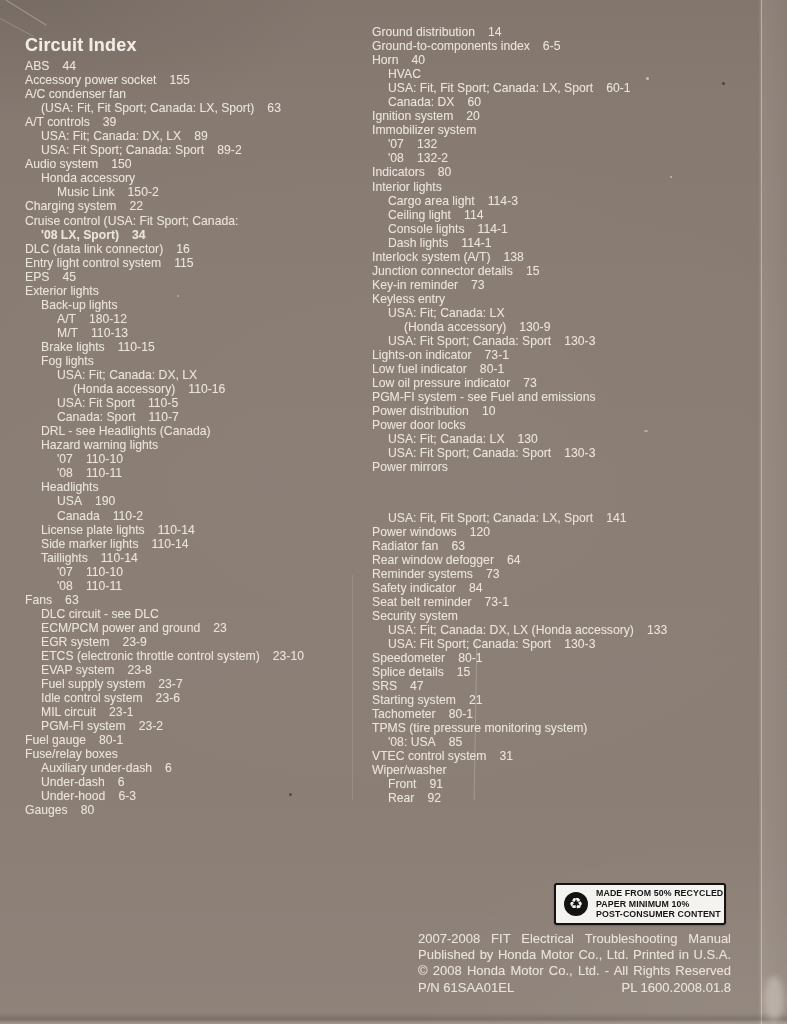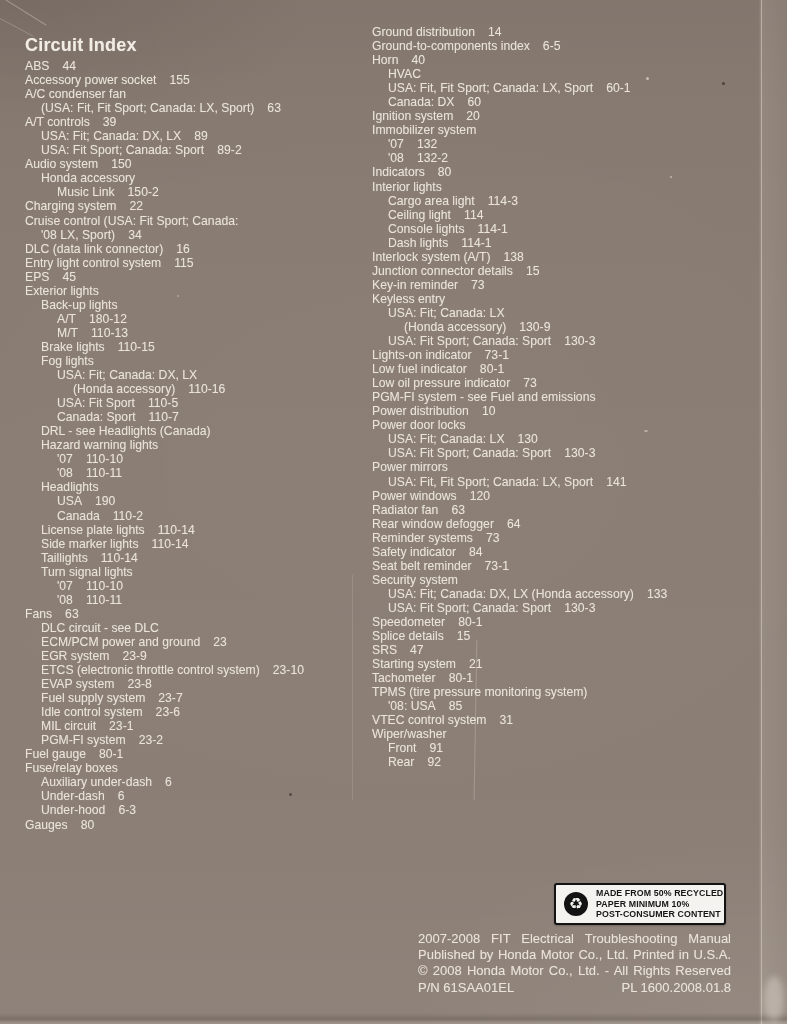--- a/index.html
+++ b/index.html
@@ -126,21 +126,21 @@
       <div style="padding-left: 0px;"><span>A/C condenser fan</span></div>
       <div style="padding-left: 16px;"><span>(USA: Fit, Fit Sport; Canada: LX, Sport)</span><span class="num">63</span></div>
       <div style="padding-left: 0px;"><span>A/T controls</span><span class="num">39</span></div>
       <div style="padding-left: 16px;"><span>USA: Fit; Canada: DX, LX</span><span class="num">89</span></div>
       <div style="padding-left: 16px;"><span>USA: Fit Sport; Canada: Sport</span><span class="num">89-2</span></div>
       <div style="padding-left: 0px;"><span>Audio system</span><span class="num">150</span></div>
       <div style="padding-left: 16px;"><span>Honda accessory</span></div>
       <div style="padding-left: 32px;"><span>Music Link</span><span class="num">150-2</span></div>
       <div style="padding-left: 0px;"><span>Charging system</span><span class="num">22</span></div>
       <div style="padding-left: 0px;"><span>Cruise control (USA: Fit Sport; Canada:</span></div>
-      <div style="padding-left: 16px;"><span>'08 LX, Sport)</span><span class="num">34</span></div>
+      <div style="padding-left: 16px; font-weight: bold;"><span>'08 LX, Sport)</span><span class="num">34</span></div>
       <div style="padding-left: 0px;"><span>DLC (data link connector)</span><span class="num">16</span></div>
       <div style="padding-left: 0px;"><span>Entry light control system</span><span class="num">115</span></div>
       <div style="padding-left: 0px;"><span>EPS</span><span class="num">45</span></div>
       <div style="padding-left: 0px;"><span>Exterior lights</span></div>
       <div style="padding-left: 16px;"><span>Back-up lights</span></div>
       <div style="padding-left: 32px;"><span>A/T</span><span class="num">180-12</span></div>
       <div style="padding-left: 32px;"><span>M/T</span><span class="num">110-13</span></div>
       <div style="padding-left: 16px;"><span>Brake lights</span><span class="num">110-15</span></div>
       <div style="padding-left: 16px;"><span>Fog lights</span></div>
       <div style="padding-left: 32px;"><span>USA: Fit; Canada: DX, LX</span></div>
@@ -150,21 +150,20 @@
       <div style="padding-left: 16px;"><span>DRL - see Headlights (Canada)</span></div>
       <div style="padding-left: 16px;"><span>Hazard warning lights</span></div>
       <div style="padding-left: 32px;"><span>'07</span><span class="num">110-10</span></div>
       <div style="padding-left: 32px;"><span>'08</span><span class="num">110-11</span></div>
       <div style="padding-left: 16px;"><span>Headlights</span></div>
       <div style="padding-left: 32px;"><span>USA</span><span class="num">190</span></div>
       <div style="padding-left: 32px;"><span>Canada</span><span class="num">110-2</span></div>
       <div style="padding-left: 16px;"><span>License plate lights</span><span class="num">110-14</span></div>
       <div style="padding-left: 16px;"><span>Side marker lights</span><span class="num">110-14</span></div>
       <div style="padding-left: 16px;"><span>Taillights</span><span class="num">110-14</span></div>
-      <div style="padding-left: 16px;"><span>Turn signal lights</span></div>
       <div style="padding-left: 32px;"><span>'07</span><span class="num">110-10</span></div>
       <div style="padding-left: 32px;"><span>'08</span><span class="num">110-11</span></div>
       <div style="padding-left: 0px;"><span>Fans</span><span class="num">63</span></div>
       <div style="padding-left: 16px;"><span>DLC circuit - see DLC</span></div>
       <div style="padding-left: 16px;"><span>ECM/PCM power and ground</span><span class="num">23</span></div>
       <div style="padding-left: 16px;"><span>EGR system</span><span class="num">23-9</span></div>
       <div style="padding-left: 16px;"><span>ETCS (electronic throttle control system)</span><span class="num">23-10</span></div>
       <div style="padding-left: 16px;"><span>EVAP system</span><span class="num">23-8</span></div>
       <div style="padding-left: 16px;"><span>Fuel supply system</span><span class="num">23-7</span></div>
       <div style="padding-left: 16px;"><span>Idle control system</span><span class="num">23-6</span></div>
@@ -203,21 +202,21 @@
       <div style="padding-left: 16px;"><span>USA: Fit Sport; Canada: Sport</span><span class="num">130-3</span></div>
       <div style="padding-left: 0px;"><span>Lights-on indicator</span><span class="num">73-1</span></div>
       <div style="padding-left: 0px;"><span>Low fuel indicator</span><span class="num">80-1</span></div>
       <div style="padding-left: 0px;"><span>Low oil pressure indicator</span><span class="num">73</span></div>
       <div style="padding-left: 0px;"><span>PGM-FI system - see Fuel and emissions</span></div>
       <div style="padding-left: 0px;"><span>Power distribution</span><span class="num">10</span></div>
       <div style="padding-left: 0px;"><span>Power door locks</span></div>
       <div style="padding-left: 16px;"><span>USA: Fit; Canada: LX</span><span class="num">130</span></div>
       <div style="padding-left: 16px;"><span>USA: Fit Sport; Canada: Sport</span><span class="num">130-3</span></div>
       <div style="padding-left: 0px;"><span>Power mirrors</span></div>
-      <div style="padding-left: 16px;"><span>USA: Fit, Fit Sport; Canada: LX, Sport</span><span class="num">141</span></div>
+      <div style="padding-left: 16px; margin-top: 36px;"><span>USA: Fit, Fit Sport; Canada: LX, Sport</span><span class="num">141</span></div>
       <div style="padding-left: 0px;"><span>Power windows</span><span class="num">120</span></div>
       <div style="padding-left: 0px;"><span>Radiator fan</span><span class="num">63</span></div>
       <div style="padding-left: 0px;"><span>Rear window defogger</span><span class="num">64</span></div>
       <div style="padding-left: 0px;"><span>Reminder systems</span><span class="num">73</span></div>
       <div style="padding-left: 0px;"><span>Safety indicator</span><span class="num">84</span></div>
       <div style="padding-left: 0px;"><span>Seat belt reminder</span><span class="num">73-1</span></div>
       <div style="padding-left: 0px;"><span>Security system</span></div>
       <div style="padding-left: 16px;"><span>USA: Fit; Canada: DX, LX (Honda accessory)</span><span class="num">133</span></div>
       <div style="padding-left: 16px;"><span>USA: Fit Sport; Canada: Sport</span><span class="num">130-3</span></div>
       <div style="padding-left: 0px;"><span>Speedometer</span><span class="num">80-1</span></div>

